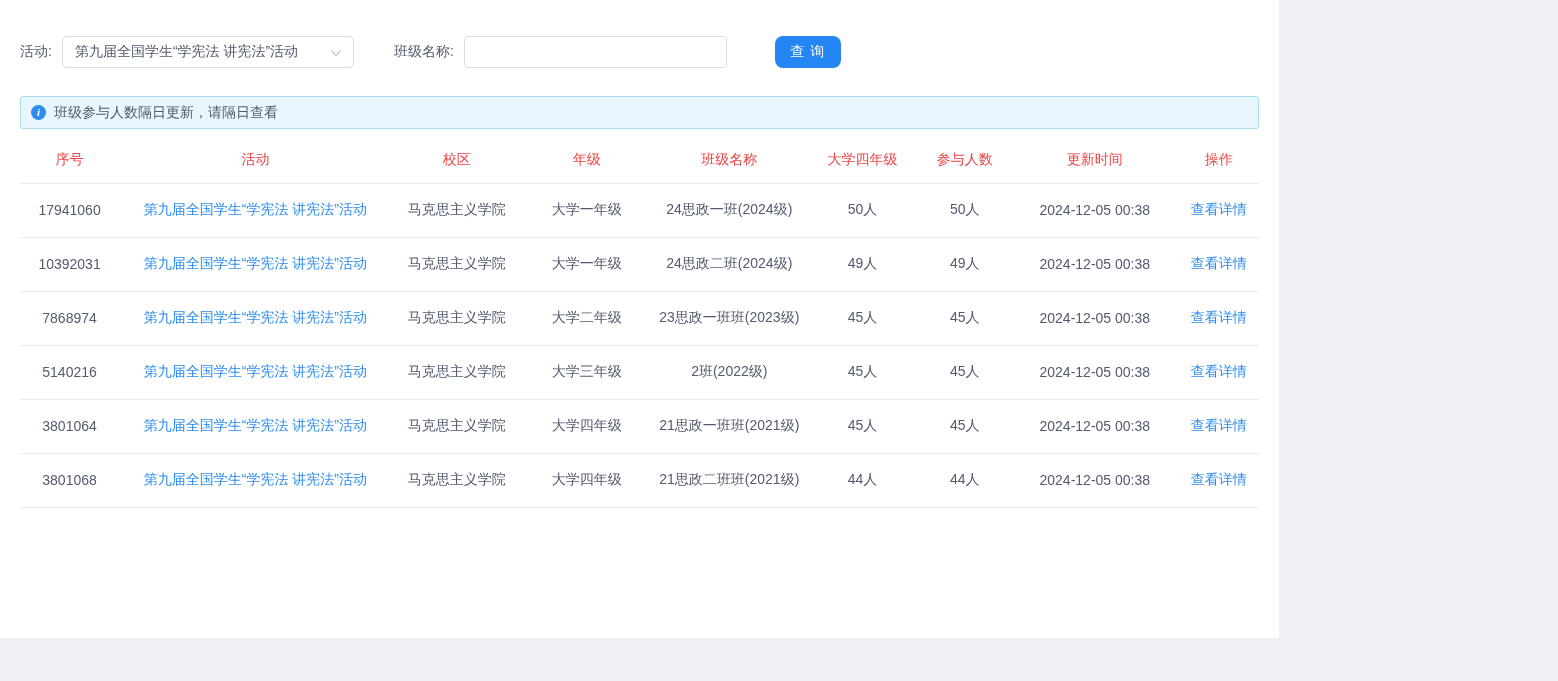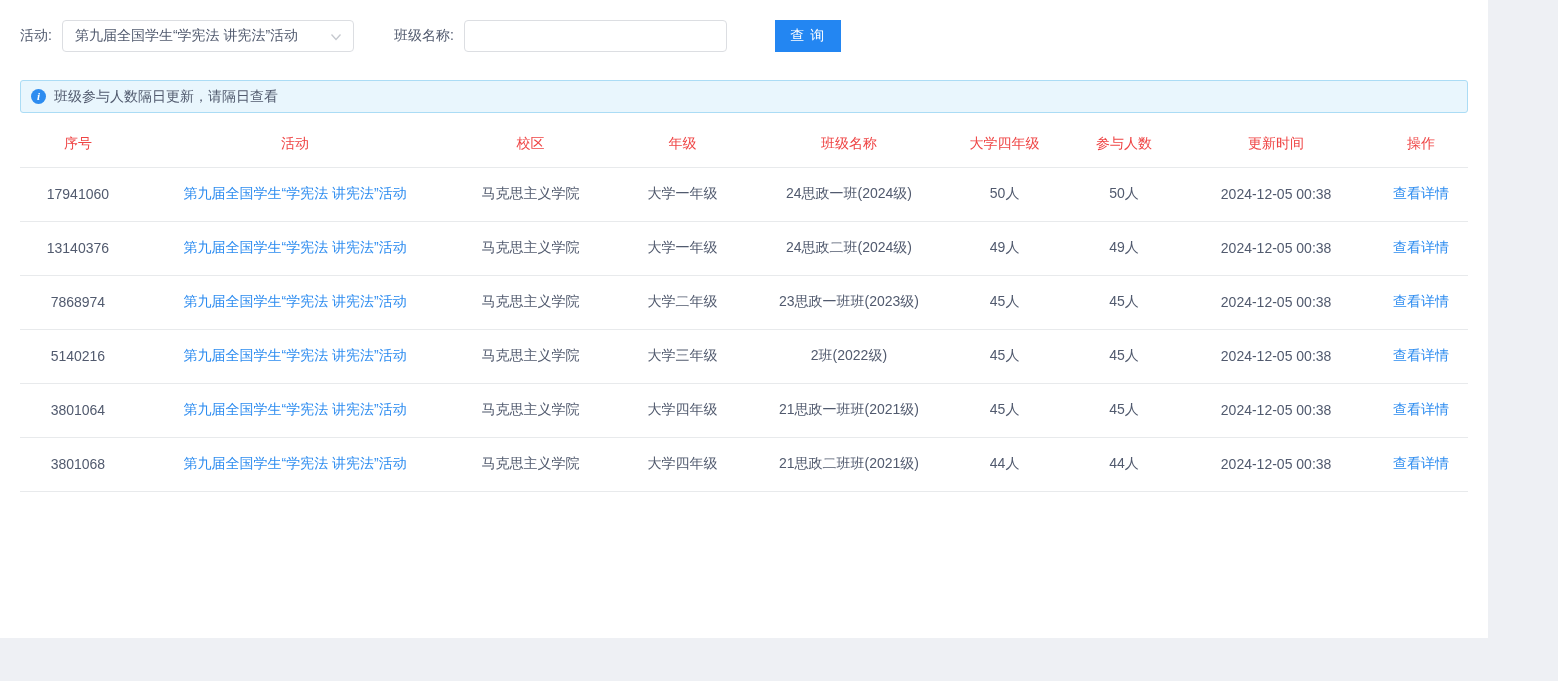--- a/index.html
+++ b/index.html
@@ -6,23 +6,23 @@
   html, body {
     width: 1558px; height: 681px;
     background: #eef0f4;
     font-family: "Liberation Sans", "DejaVu Sans", sans-serif;
     color: #515a6e;
     font-size: 14px;
     overflow: hidden;
   }
   .card {
     background: #ffffff;
-    width: 1488px;
+    width: 1279px;
     min-height: 638px;
-    padding: 20px 20px 22px 20px;
+    padding: 36px 20px 22px 20px;
   }
   
   .filter-bar { display: flex; align-items: center; height: 32px; }
   .filter-label { color: #515a6e; margin-right: 10px; white-space: nowrap; }
   .select-box {
     width: 292px; height: 32px;
     border: 1px solid #dcdee2; border-radius: 4px;
     display: flex; align-items: center;
     padding: 0 28px 0 12px;
     position: relative; background: #fff;
@@ -37,21 +37,21 @@
   .text-input {
     width: 263px; height: 32px;
     border: 1px solid #dcdee2; border-radius: 4px;
     padding: 0 10px; font-size: 14px; color: #515a6e;
     outline: none; font-family: inherit;
   }
   .query-btn {
     margin-left: 48px;
     width: 66px; height: 32px;
     background: #2386f2; color: #ffffff;
-    border: none; border-radius: 0;
+    border: none; border-radius: 8px;
     font-size: 14px; font-family: inherit;
     cursor: pointer; letter-spacing: 1px;
   }
   
   .alert {
     margin-top: 28px;
     height: 33px;
     background: #e9f6fd;
     border: 1px solid #abdcf5;
     border-radius: 3px;
@@ -142,21 +142,21 @@
           <td><a class="link">第九届全国学生“学宪法 讲宪法”活动</a></td>
           <td>马克思主义学院</td>
           <td>大学一年级</td>
           <td>24思政一班(2024级)</td>
           <td>50人</td>
           <td>50人</td>
           <td>2024-12-05 00:38</td>
           <td><a class="link">查看详情</a></td>
         </tr>
         <tr>
-          <td>13140376</td>
+          <td>10392031</td>
           <td><a class="link">第九届全国学生“学宪法 讲宪法”活动</a></td>
           <td>马克思主义学院</td>
           <td>大学一年级</td>
           <td>24思政二班(2024级)</td>
           <td>49人</td>
           <td>49人</td>
           <td>2024-12-05 00:38</td>
           <td><a class="link">查看详情</a></td>
         </tr>
         <tr>

